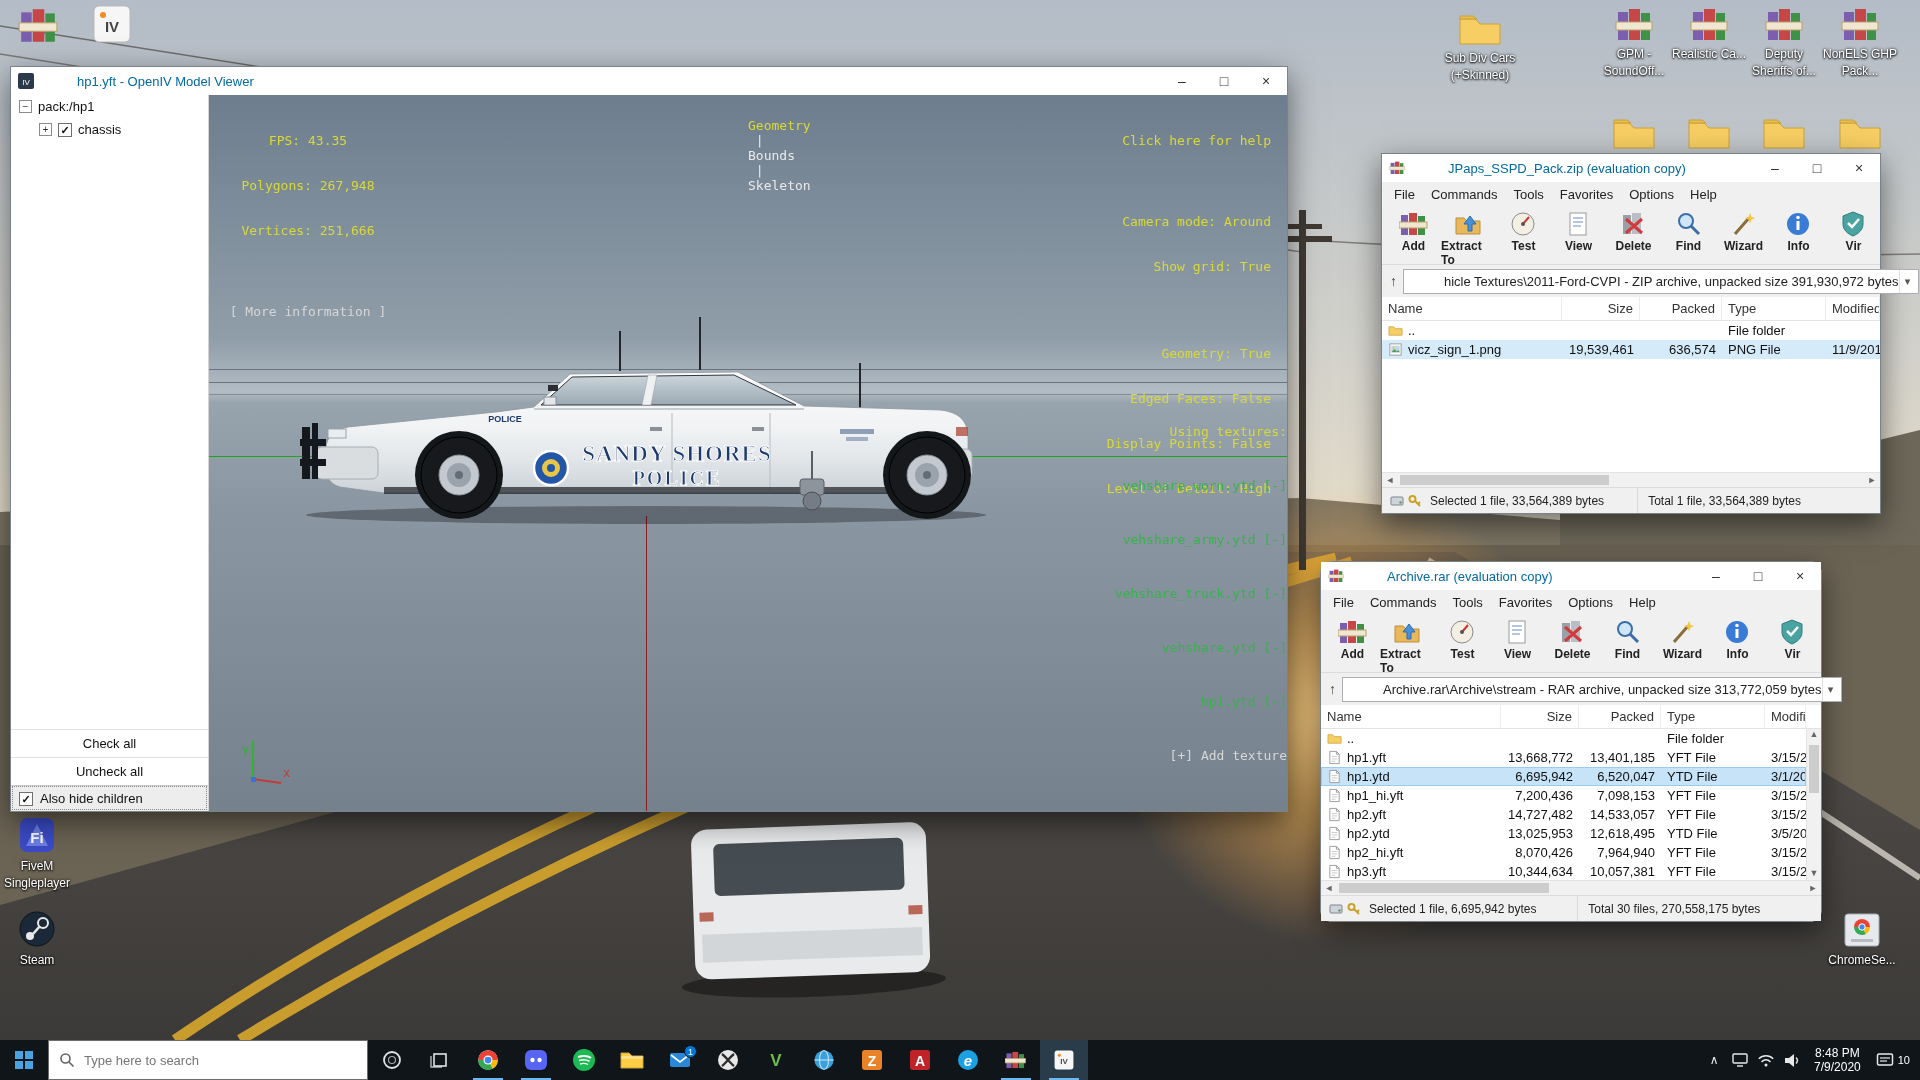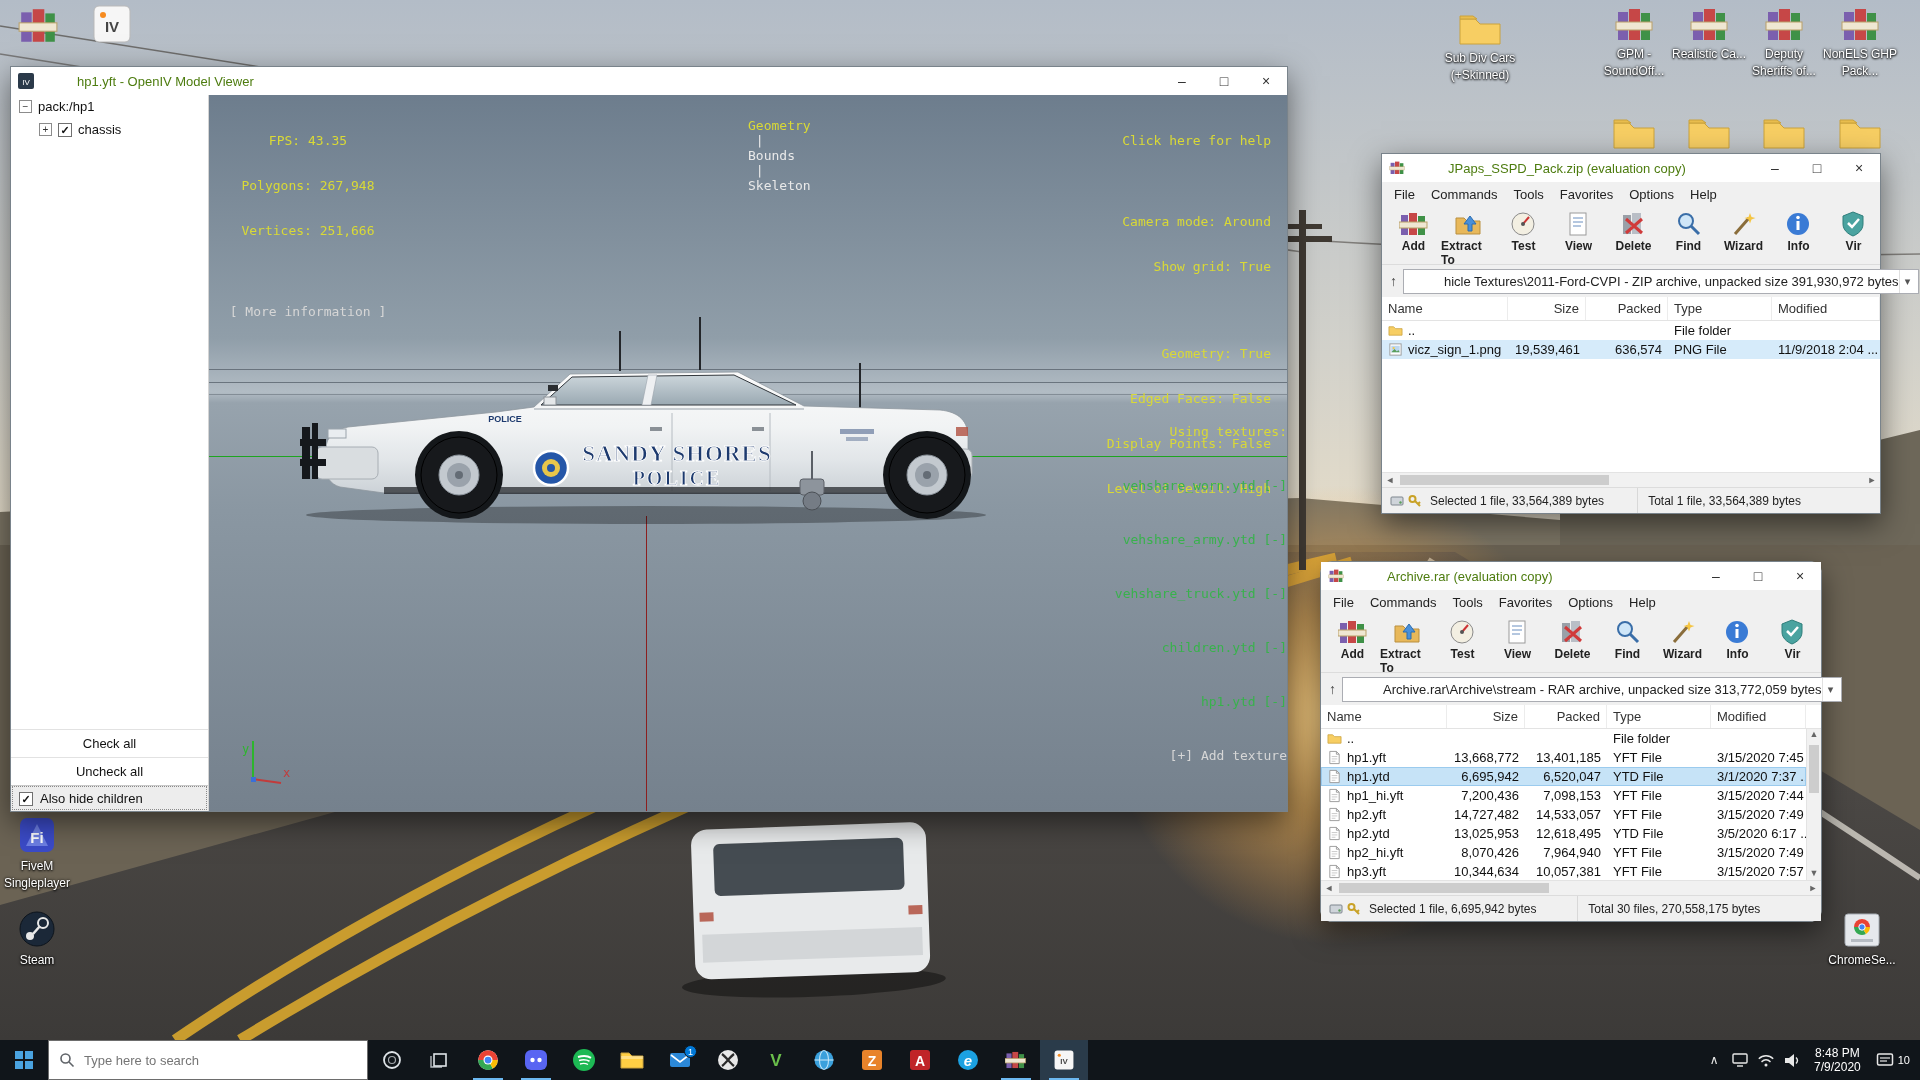--- a/index.html
+++ b/index.html
@@ -7,38 +7,38 @@
   body { font-family:"Liberation Sans",sans-serif; position:relative; background:#8e99a4; }
 
   
   #bg { position:absolute; left:0; top:0; z-index:0; }
   .dicon { position:absolute; width:84px; display:flex; flex-direction:column; align-items:center; gap:3px; z-index:2; }
   .dicon .lbl { font-size:12px; color:#fff; text-shadow:0 1px 2px #000,0 0 3px #000; text-align:center; line-height:14px; }
 
   
   .window { position:absolute; background:#f0f0f0; border:1px solid #79838b; box-shadow:0 10px 28px rgba(0,0,0,.5); display:flex; flex-direction:column; }
   .titlebar { height:28px; background:#fff; display:flex; align-items:center; padding-left:7px; gap:7px; flex:0 0 auto; }
-  .title-text { font-size:13px; color:#4d7c0f; flex:1; white-space:nowrap; overflow:hidden;padding-left:36px; }
+  .title-text { font-size:13px; color:#0369a1; flex:1; white-space:nowrap; overflow:hidden;padding-left:36px; }
   .caption { display:flex; height:100%; }
   .cap-btn { width:42px; display:flex; align-items:center; justify-content:center; font-size:14px; color:#333; }
 
   
   .menubar { display:flex; padding:2px 4px; font-size:13px; background:#f0f0f0; color:#222; flex:0 0 auto; }
   .menu-item { padding:3px 8px; }
   .toolbar { display:flex; align-items:flex-start; padding:3px 2px 2px 4px; background:#f0f0f0; border-bottom:1px solid #dcdcdc; height:58px; overflow:hidden; flex:0 0 auto; }
   .tool-btn { width:55px; display:flex; flex-direction:column; align-items:center; gap:1px; font-size:12px; color:#222; flex:0 0 auto;font-weight:bold; }
   .tool-btn svg { width:30px; height:28px; }
   .addrbar { display:flex; align-items:center; gap:6px; padding:3px 8px; background:#f0f0f0; height:32px; flex:0 0 auto; }
   .up-btn { width:26px; height:24px; display:flex; align-items:center; justify-content:center; color:#444; font-size:14px; }
   .addr-combo { flex:1; height:25px; background:#fff; border:1px solid #abadb3; display:flex; align-items:center; padding:0 2px 0 7px; font-size:13px; color:#222; }
   .addr-text { flex:1; white-space:nowrap; overflow:hidden;padding-left:33px; }
   .combo-caret { width:17px; height:100%; display:flex; align-items:center; justify-content:center; color:#555; font-size:11px; border-left:1px solid #e0e0e0; }
   .col-header { display:flex; height:24px; background:#fff; border-bottom:1px solid #e3e3e3; font-size:13px; color:#333; flex:0 0 auto; }
   .col { padding:0 6px; border-right:1px solid #ececec; display:flex; align-items:center; }
-  .c-name { width:126px; } .c-size { width:78px; justify-content:flex-end; } .c-packed { width:82px; justify-content:flex-end; }
+  .c-name { width:180px; } .c-size { width:78px; justify-content:flex-end; } .c-packed { width:82px; justify-content:flex-end; }
   .c-type { width:104px; } .c-mod { flex:1; overflow:hidden; white-space:nowrap; }
   .filelist { background:#fff; flex:1 1 auto; overflow:hidden; position:relative; font-size:13px; color:#111; }
   .frow { display:flex; height:19px; align-items:center; }
   .frow .col { border-right:none; height:100%; }
   .frow .c-name { gap:5px; }
   .sel1 { background:#d6ebfa; }
   .sel2 { background:#c6e3f7; outline:1px solid #9bcbee; outline-offset:-1px; }
   .hscroll { height:15px; background:#f1f1f1; border-top:1px solid #e3e3e3; position:relative; display:flex; align-items:center; flex:0 0 auto; font-size:9px; color:#666; }
   .hs-arrow { width:16px; text-align:center; }
   .hs-thumb { position:absolute; left:18px; width:42%; top:2px; bottom:2px; background:#cdcdcd; }
@@ -394,21 +394,21 @@
         <span class="wht"> </span><span class="wht">|</span><span class="wht"> </span>
         <span class="wht">Bounds</span>
         <span class="wht"> </span><span class="wht">|</span><span class="wht"> </span>
         <span class="wht">Skeleton</span>
       </div>
       <div class="ov ov-tex">
         <div class="yel">Using textures:</div>
         <div class="grn">vehshare_worn.ytd [-]</div>
         <div class="grn">vehshare_army.ytd [-]</div>
         <div class="grn">vehshare_truck.ytd [-]</div>
-        <div class="grn">children.ytd [-]</div>
+        <div class="grn">vehshare.ytd [-]</div>
         <div class="grn">hp1.ytd [-]</div>
         <div class="gry">[+] Add texture</div>
       </div>
       <svg id="gizmo" width="56" height="54" viewBox="0 0 56 54">
         <line x1="16" y1="46" x2="16" y2="8" stroke="#2db52d" stroke-width="2"></line>
         <line x1="16" y1="46" x2="44" y2="50" stroke="#c23b3b" stroke-width="2"></line>
         <rect x="14" y="44" width="5" height="5" fill="#3a6fd8"></rect>
         <text x="5" y="20" font-size="12" fill="#2db52d" font-family="DejaVu Sans Mono, monospace">y</text>
         <text x="46" y="44" font-size="12" fill="#c23b3b" font-family="DejaVu Sans Mono, monospace">x</text>
       </svg>

